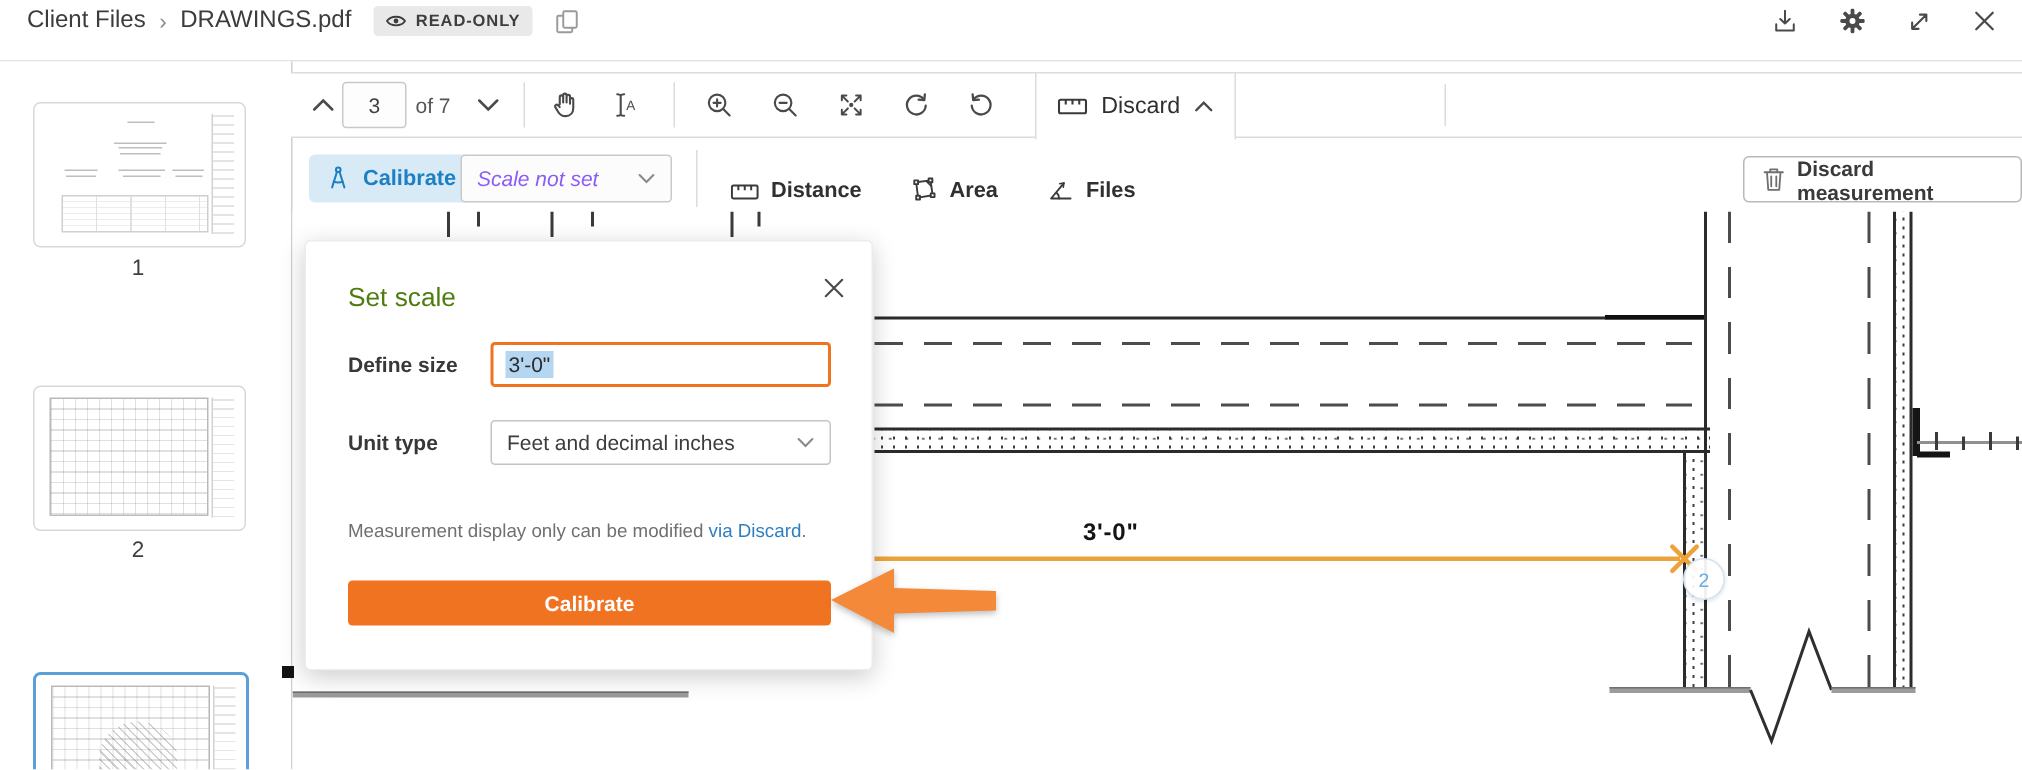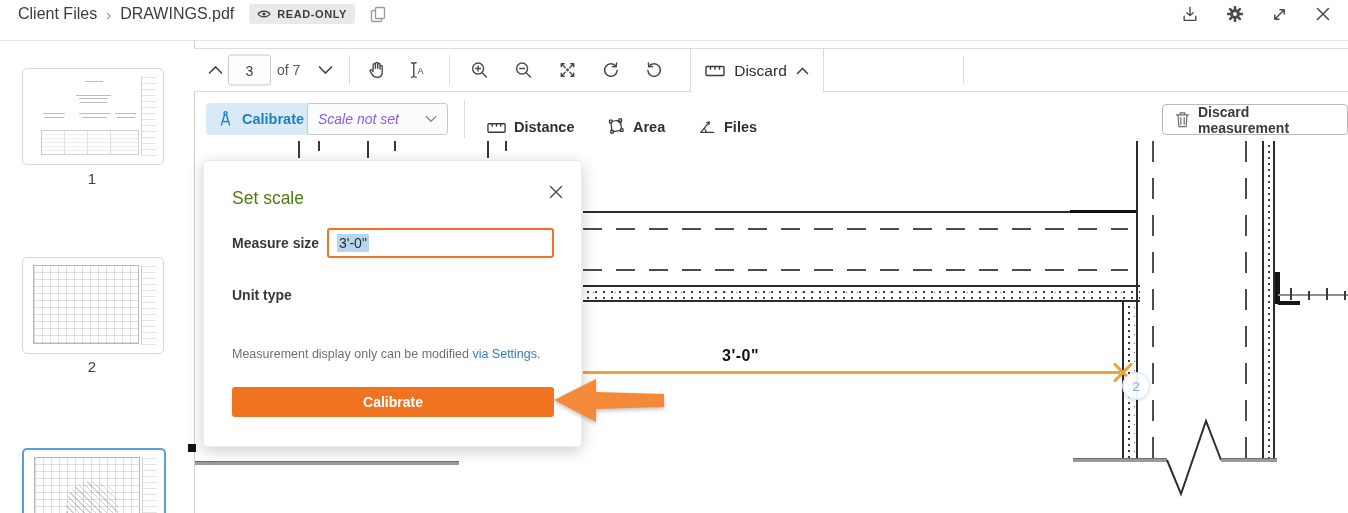--- a/index.html
+++ b/index.html
@@ -383,30 +383,38 @@
   <div id="corner-sq" class="abs"></div>
 
   <div id="modal" class="abs">
     <div class="modal-title">Set scale</div>
     <span class="modal-close icon-btn">
       <svg width="14" height="14" viewBox="0 0 14 14" fill="none" stroke="#4a4a4a" stroke-width="1.4" stroke-linecap="round">
         <path d="M1.5 1.5 L12.5 12.5 M12.5 1.5 L1.5 12.5"></path>
       </svg>
     </span>
 
-    <div class="fld-label" style="top:74px;">Measure size</div>
+    <div class="fld-label" style="top:74px;">Define size</div>
     <div class="def-input">
       <span class="sel-hl">3'-0"</span>
     </div>
 
     <div class="fld-label" style="top:126px;text-align:right;">Unit type</div>
+    <div class="unit-select">
+      <span>Feet and decimal inches</span>
+      <span>
+        <svg width="12" height="8" viewBox="0 0 13 8" fill="none" stroke="#8a8a8a" stroke-width="1.5" stroke-linecap="round">
+            <path d="M1.5 1.5 L6.5 6.5 L11.5 1.5"></path>
+          </svg>
+      </span>
+    </div>
 
     <div class="note">
       <br>
-      <span>Measurement display only can be modified </span><a>via Settings</a><span>.</span>
+      <span>Measurement display only can be modified </span><a>via Discard</a><span>.</span>
     </div>
 
     <button class="cal-btn">Calibrate</button>
   </div>
 
   <svg id="big-arrow" class="abs" width="114" height="48" viewBox="0 0 114 48" style="filter:drop-shadow(0 2px 2px rgba(0,0,0,.25));">
     <polygon points="2,23 44,2 44,15 112,17 112,30 44,32 44,45" fill="#f5893a"></polygon>
   </svg>
 
 </div>

